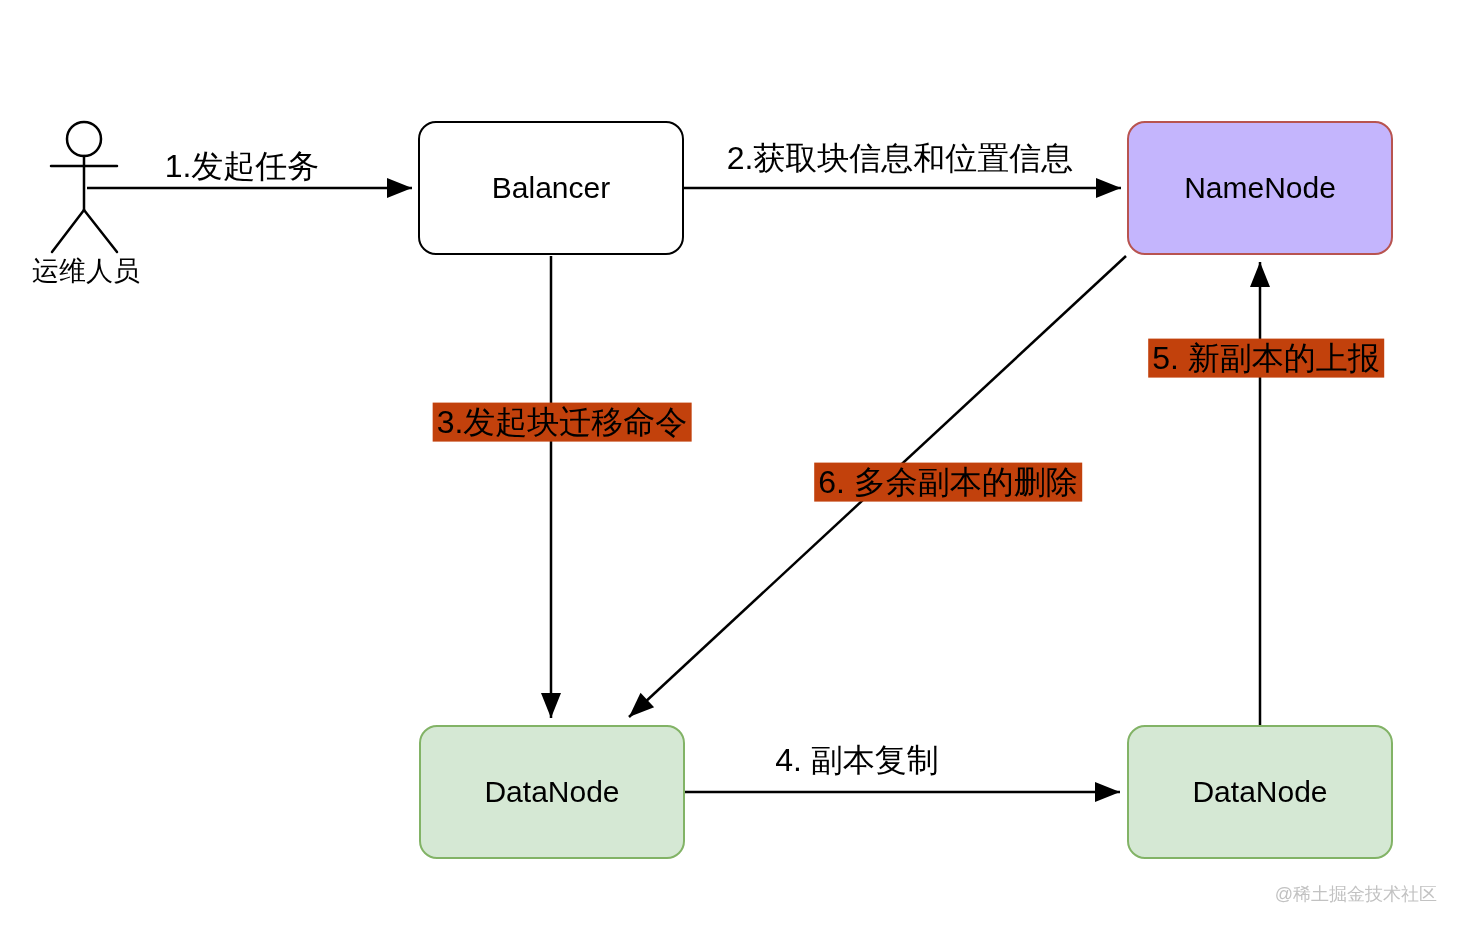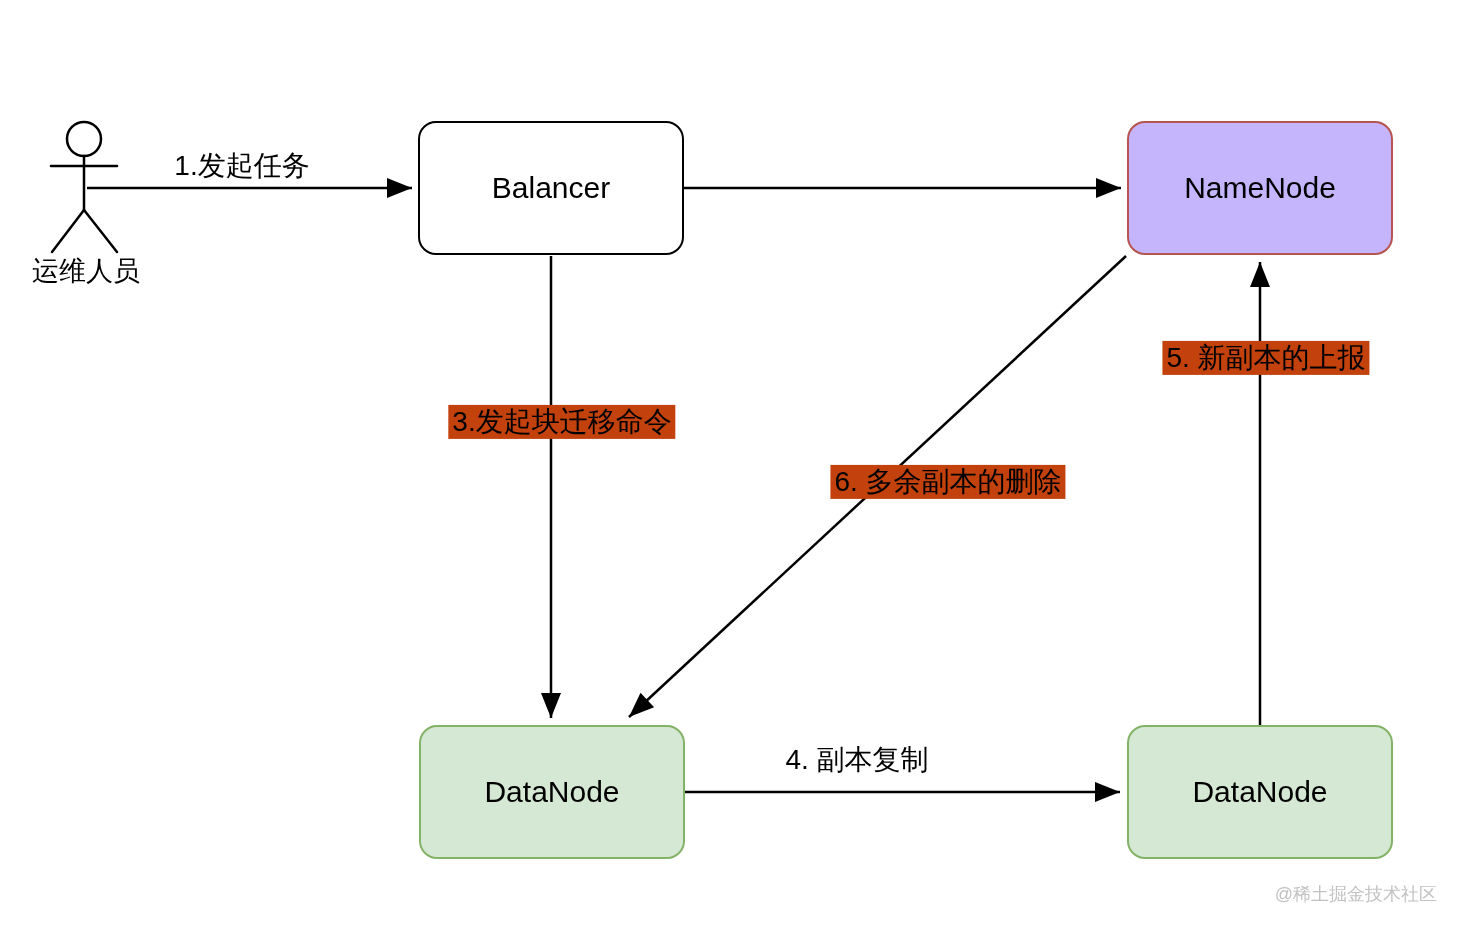--- a/index.html
+++ b/index.html
@@ -29,21 +29,21 @@
     font-size: 30px;
     color: #000;
   }
   .node-balancer { left: 418px; top: 121px; }
   .node-namenode { left: 1127px; top: 121px; }
   .node-datanode-left  { left: 419px; top: 725px; }
   .node-datanode-right { left: 1127px; top: 725px; }
   .edge-label {
     position: absolute;
     transform: translate(-50%, -50%);
-    font-size: 28px;
+    font-size: 32px;
     color: #000;
     white-space: nowrap;
     line-height: 1.15;
     text-align: center;
   }
   .edge-label.bg {
     background: #c2410c;
     padding: 1px 4px;
   }
   .el-1 { left: 242px;  top: 166px; }
@@ -108,20 +108,21 @@
     <span>DataNode</span>
   </div>
 
   <div class="node node-datanode-right" style="background-color: rgb(213, 232, 212); border-color: rgb(130, 179, 102);">
     <span>DataNode</span>
   </div>
 
   <div class="actor-label">运维人员</div>
 
   <div class="edge-label el-1">1.发起任务</div>
+  <div class="edge-label el-2">2.获取块信息和位置信息</div>
   <div class="edge-label bg el-3">3.发起块迁移命令</div>
   <div class="edge-label el-4">4. 副本复制</div>
   <div class="edge-label bg el-5">5. 新副本的上报</div>
   <div class="edge-label bg el-6">6. 多余副本的删除</div>
 
   <div class="watermark">@稀土掘金技术社区</div>
 
 </div>
 
 </body></html>

